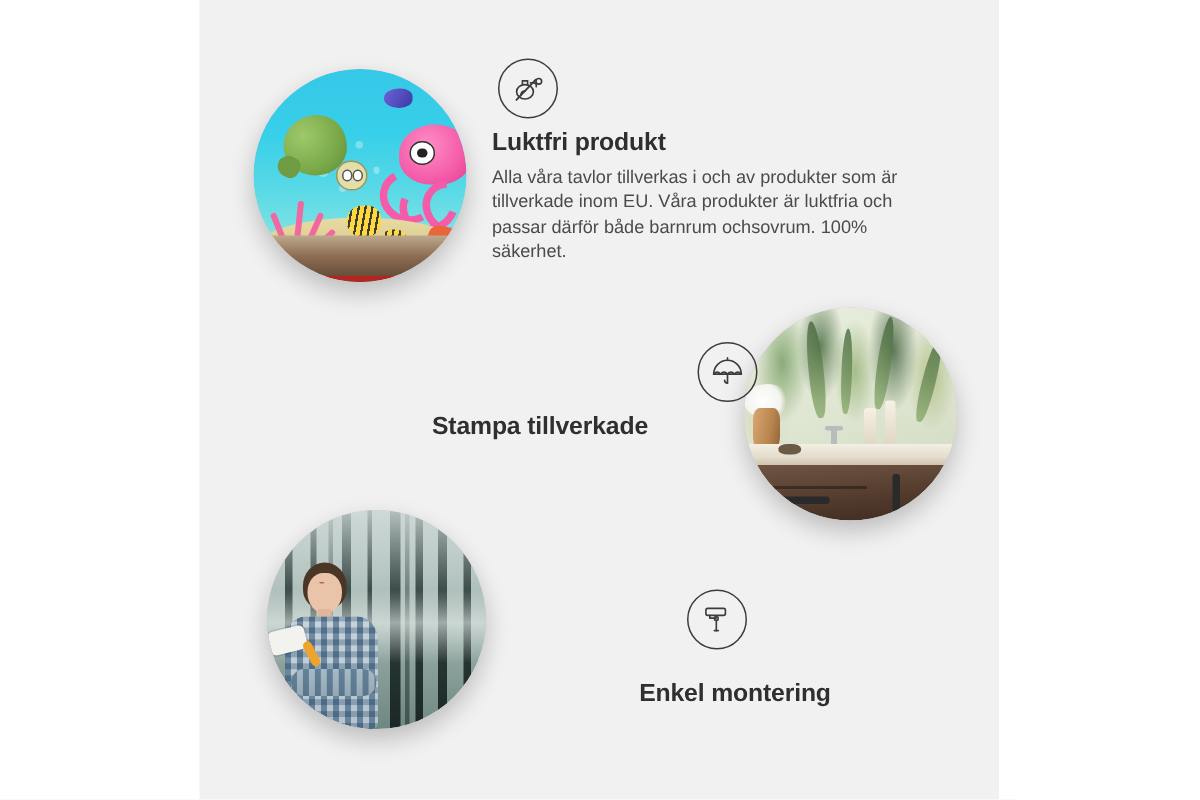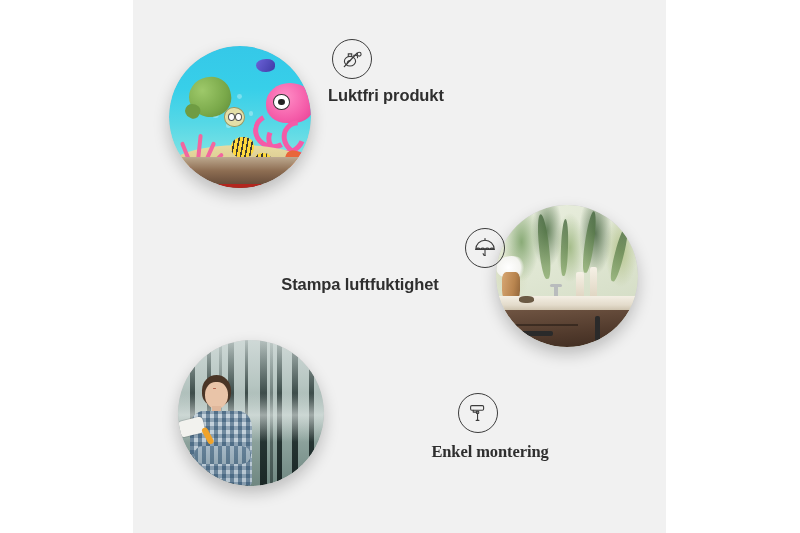--- a/index.html
+++ b/index.html
@@ -317,21 +317,21 @@
   #feature-odour .f-icon { margin-left: 4px; }
   #feature-odour .f-text { width: 300px; }
 
   
   #feature-water { left: 62px; top: 228px; width: 330px; text-align: center; }
   #feature-water .icon-wrap { display:flex; justify-content:flex-end; padding-right: 20px; }
 
   
   #feature-mount { left: 212px; top: 393px; width: 290px; text-align: center; }
   #feature-mount .icon-wrap { display:flex; justify-content:flex-start; padding-left: 113px; }
-  #feature-mount .f-title { margin-top: 9px; font-family: Liberation Serif, serif; }
+  #feature-mount .f-title { margin-top: 20px; }
 </style>
 </head>
 <body>
 
 <div class="canvas">
 
   <div class="panel">
 
     <div class="disc" id="disc-sea">
       <div class="inner">
@@ -428,38 +428,39 @@
             <ellipse cx="10" cy="14.2" rx="5.6" ry="4.8"></ellipse>
             <path d="M8.3 9.4 V6.9 h3.4 V9.4"></path>
             <path d="M13.6 8.2 h2.3 a1.6 1.6 0 0 1 1.6 1.6 v1.0"></path>
             <circle cx="19.2" cy="7.2" r="1.9"></circle>
             <path d="M7.2 16.6 a3.4 3.1 0 0 1 3.0 -3.0"></path>
             <path d="M4.3 19.6 L17.0 6.2" stroke-width="1.3"></path>
           </svg>
         </div>
       </div>
       <div class="f-title">Luktfri produkt</div>
+      <div class="f-text">Alla våra tavlor tillverkas i och av produkter som är tillverkade inom EU. Våra produkter är luktfria och passar därför både barnrum ochsovrum. 100% säkerhet.</div>
     </div>
 
     <div class="feature" id="feature-water">
       <div class="icon-wrap">
         <div class="f-icon">
           <svg width="24" height="24" viewBox="0 0 24 24" fill="none" stroke="#3c3c3c" stroke-width="1.1" stroke-linecap="round">
             <path d="M2.8 13.4 A9.2 9.2 0 0 1 21.2 13.4 Z"></path>
             <path d="M2.8 13.4 q2.3 -2.6 4.6 0"></path>
             <path d="M7.4 13.4 q2.3 -2.6 4.6 0"></path>
             <path d="M12 13.4 q2.3 -2.6 4.6 0"></path>
             <path d="M16.6 13.4 q2.3 -2.6 4.6 0"></path>
             <path d="M12 13.4 V19.4"></path>
             <path d="M12 19.4 a1.9 1.9 0 0 1 -1.9 -1.9"></path>
             <path d="M12 4.2 V2.6"></path>
           </svg>
         </div>
       </div>
-      <div class="f-title">Stampa luftfuktighet</div>
+      <div class="f-title">Stampa tillverkade</div>
     </div>
 
     <div class="feature" id="feature-mount">
       <div class="icon-wrap">
         <div class="f-icon">
           <svg width="24" height="24" viewBox="0 0 24 24" fill="none" stroke="#3c3c3c" stroke-width="1.1" stroke-linecap="round" stroke-linejoin="round">
             <rect x="4.6" y="4.6" width="13.0" height="4.6" rx="1.2"></rect>
             <path d="M7.2 9.2 v1.9 h4.2"></path>
             <rect x="10.4" y="10.2" width="2.3" height="2.3" rx="0.5"></rect>
             <path d="M11.55 12.5 V19.4"></path>

